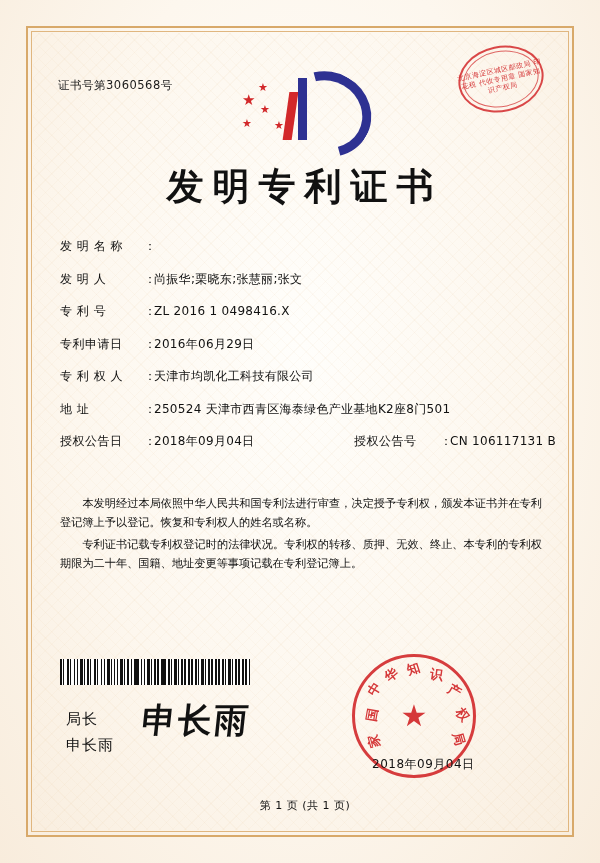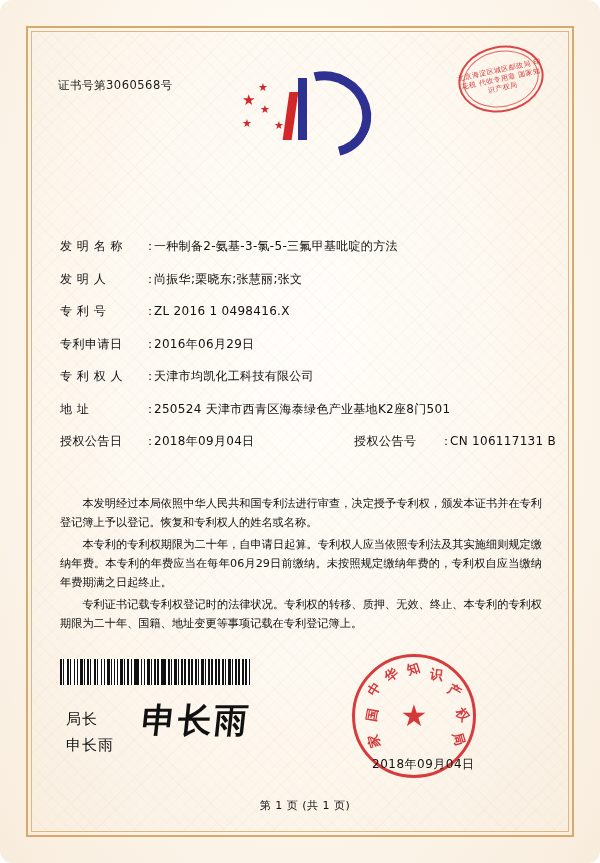--- a/index.html
+++ b/index.html
@@ -13,21 +13,20 @@
     font-family: "DejaVu Sans", "Liberation Sans", sans-serif;
     overflow: hidden;
   }
   .page {
     position: relative;
     width: 600px;
     height: 863px;
     background:
       radial-gradient(ellipse at 50% 40%, #fffefb 0%, #fdf7ee 55%, #f8ecdc 100%);
     box-sizing: border-box;
-    border-radius: 12px;
   }
   
   .frame-outer {
     position: absolute;
     left: 26px; top: 26px; right: 26px; bottom: 26px;
     border: 2px solid #d8a96a;
     box-sizing: border-box;
   }
   .frame-inner {
     position: absolute;
@@ -332,27 +331,27 @@
     <div class="swoosh"></div>
     <div class="redbar"></div>
     <div class="bar"></div>
     <div class="star s1">★</div>
     <div class="star s2">★</div>
     <div class="star s3">★</div>
     <div class="star s4">★</div>
     <div class="star s5">★</div>
   </div>
 
+  <div class="title">发明专利证书</div>
 
   <div class="fields">
 
     <div class="field-row">
       <div class="field-label">发 明 名 称</div>
       <div class="field-colon">：</div>
-      <div class="field-value">一种制备2-氨基-3-氯-5-三氟甲基吡啶的方法</div>
     </div>
 
     <div class="field-row">
       <div class="field-label">发 明 人</div>
       <div class="field-colon">：</div>
       <div class="field-value">尚振华;栗晓东;张慧丽;张文</div>
     </div>
 
     <div class="field-row">
       <div class="field-label">专 利 号</div>
@@ -384,21 +383,20 @@
       <div class="field-value">2018年09月04日</div>
       <div class="field-label2">授权公告号</div>
       <div class="field-colon">：</div>
       <div class="field-value">CN 106117131 B</div>
     </div>
 
   </div>
 
   <div class="para-block">
     <div class="para">本发明经过本局依照中华人民共和国专利法进行审查，决定授予专利权，颁发本证书并在专利登记簿上予以登记。恢复和专利权人的姓名或名称。</div>
-    <div class="para">本专利的专利权期限为二十年，自申请日起算。专利权人应当依照专利法及其实施细则规定缴纳年费。本专利的年费应当在每年06月29日前缴纳。未按照规定缴纳年费的，专利权自应当缴纳年费期满之日起终止。</div>
     <div class="para">专利证书记载专利权登记时的法律状况。专利权的转移、质押、无效、终止、本专利的专利权期限为二十年、国籍、地址变更等事项记载在专利登记簿上。</div>
   </div>
 
   <div class="barcode"></div>
 
   <div class="nat-seal">
     <div class="outer"></div>
     <div class="star-c">★</div>
     <div class="ch c0">中</div>
     <div class="ch c1">华</div>

